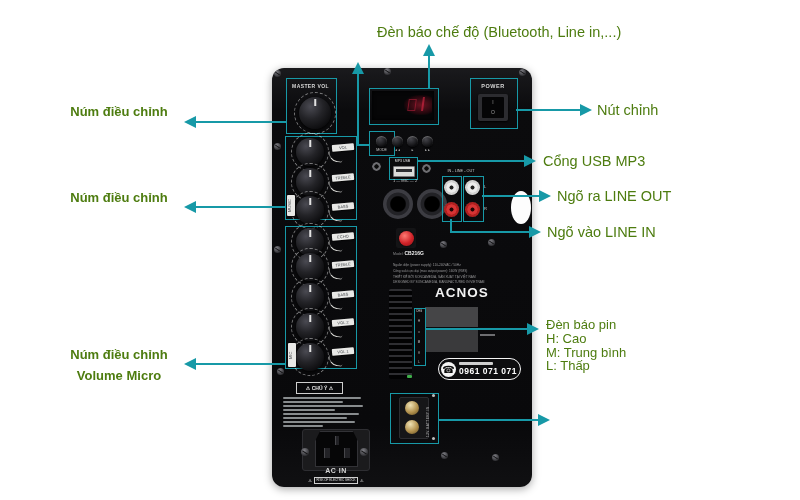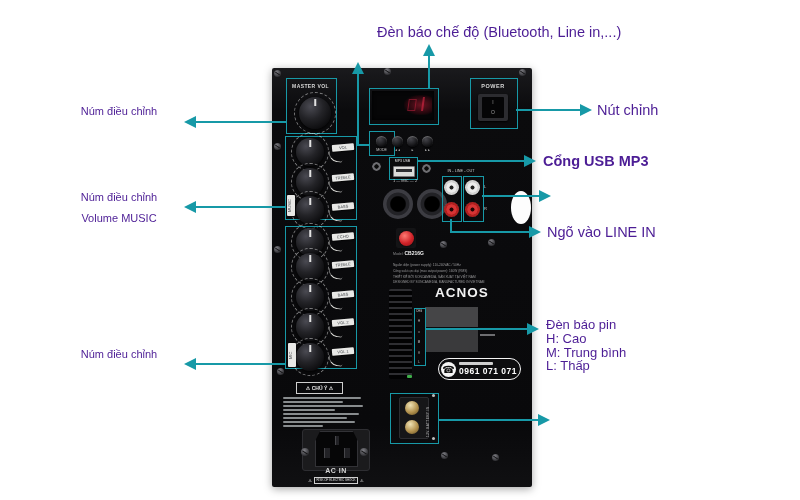--- a/index.html
+++ b/index.html
@@ -1,25 +1,25 @@
 <!DOCTYPE html>
 <html><head>
 <meta charset="utf-8">
 <style>
   html,body{margin:0;padding:0;background:#fff;}
   #stage{position:relative;width:800px;height:500px;background:#fff;overflow:hidden;
          font-family:"Liberation Sans",sans-serif;}
   
-  .callout{position:absolute;color:#4c1d95;font-size:14.5px;white-space:nowrap;line-height:16px;}
-  .callout.two{white-space:normal;width:134px;text-align:center;font-size:11px;line-height:21px;}
+  .callout{position:absolute;color:#4d7c0f;font-size:14.5px;white-space:nowrap;line-height:16px;}
+  .callout.two{white-space:normal;width:134px;text-align:center;font-size:13px;line-height:21px;font-weight:bold;}
   .callout.blist{line-height:13.8px;font-size:13px;}
   
   .panel{position:absolute;left:272px;top:68px;width:260px;height:419px;overflow:hidden;
          background:linear-gradient(180deg,#1a1a1d 0%,#0b0b0d 10%,#09090b 85%,#101012 100%);
-         border-radius:2px;box-shadow:0 2px 8px rgba(0,0,0,.35);}
+         border-radius:12px;box-shadow:0 2px 8px rgba(0,0,0,.35);}
   .hl{position:absolute;border:1.5px solid #1799a7;}
   .wt{position:absolute;color:#d8d8d8;}
   
   .knob{position:absolute;width:28px;height:28px;border-radius:50%;
         background:radial-gradient(circle at 36% 30%,#4a4a52 0%,#232327 42%,#0c0c0e 78%,#000 100%);
         box-shadow:0 1px 3px rgba(0,0,0,.9);}
   .knob::before{content:"";position:absolute;inset:-5px;border:1px dashed rgba(255,255,255,.45);border-radius:50%;}
   .knob::after{content:"";position:absolute;left:50%;top:2px;width:1.5px;height:7px;background:#e2e2e2;transform:translateX(-50%);}
   .knob.big{width:32px;height:32px;}
   
@@ -265,28 +265,29 @@
     </g>
   </svg>
 
   <div class="callout" style="left:377px;top:24px;">Đèn báo chế độ (Bluetooth, Line in,...)</div>
 
   <div class="callout two" style="left:52px;top:101px;">
     <div>Núm điều chỉnh</div>
   </div>
   <div class="callout two" style="left:52px;top:187px;">
     <div>Núm điều chỉnh</div>
-    <div>Volume MUSIC</div>
   </div>
   <div class="callout two" style="left:52px;top:344px;">
     <div>Núm điều chỉnh</div>
+    <div>Volume Micro</div>
   </div>
 
   <div class="callout" style="left:597px;top:102px;">Nút chỉnh</div>
-  <div class="callout" style="left:543px;top:153px;font-weight:bold;">Cổng USB MP3</div>
+  <div class="callout" style="left:543px;top:153px;">Cổng USB MP3</div>
+  <div class="callout" style="left:557px;top:188px;">Ngõ ra LINE OUT</div>
   <div class="callout" style="left:547px;top:224px;">Ngõ vào LINE IN</div>
 
   <div class="callout blist" style="left:546px;top:318px;">
     <div>Đèn báo pin</div>
     <div>H: Cao</div>
     <div>M: Trung bình</div>
     <div>L: Thấp</div>
   </div>
 
 </div>

